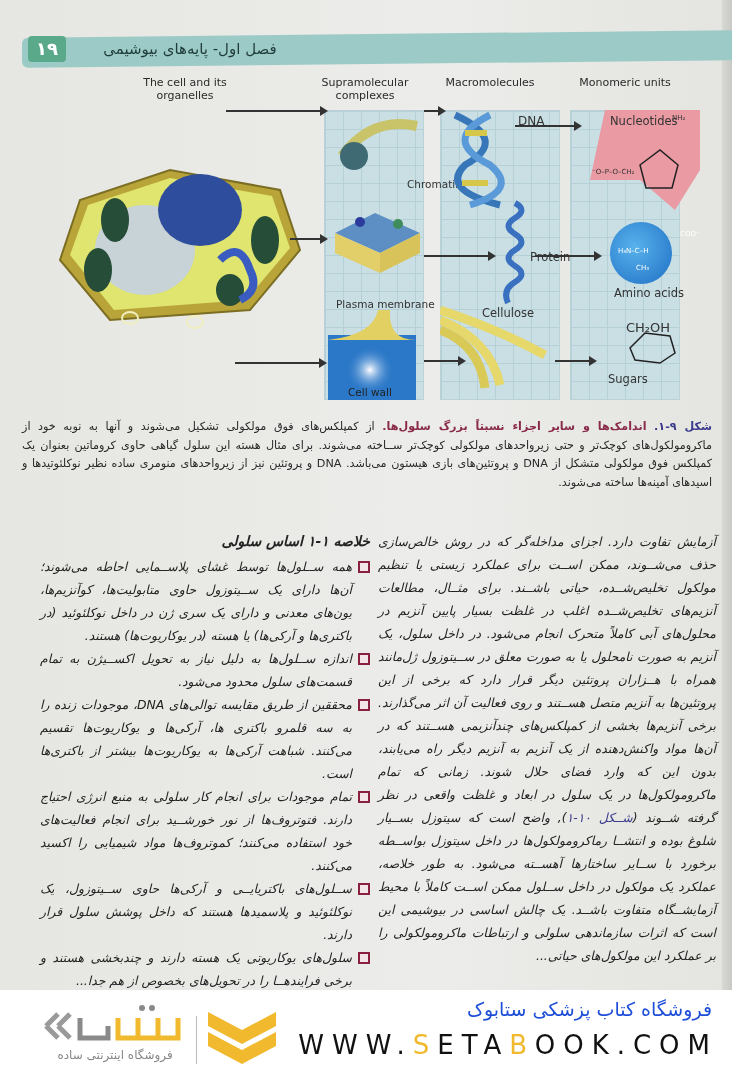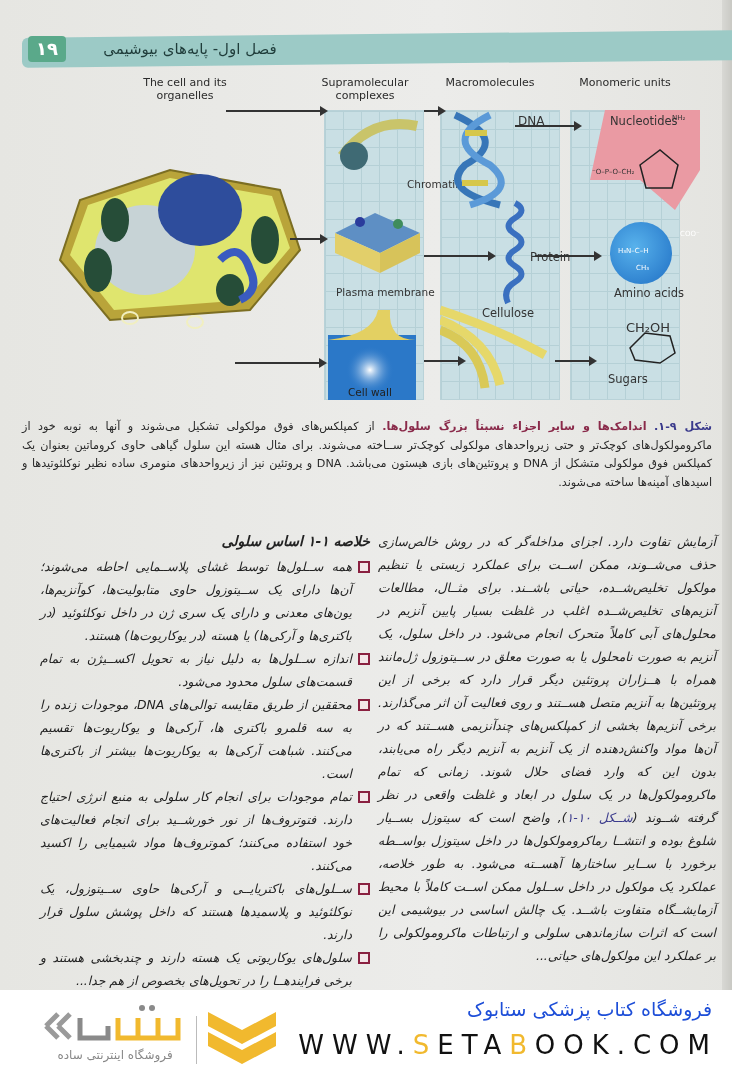--- a/index.html
+++ b/index.html
@@ -87,21 +87,21 @@
     </svg>
     <div class="label" style="left:338px;top:108px;margin-left:39px;">Chromatin</div>
 
     <svg style="position:absolute;left:300px;top:138px;" width="95" height="70">
       <polygon points="5,25 45,5 90,25 50,45" fill="#5e8fc4"></polygon>
       <polygon points="5,25 50,45 50,65 5,45" fill="#e2cf6a"></polygon>
       <polygon points="50,45 90,25 90,45 50,65" fill="#d7c35a"></polygon>
       <circle cx="30" cy="14" r="5" fill="#2b3c9c"></circle>
       <circle cx="68" cy="16" r="5" fill="#3f8c5c"></circle>
     </svg>
-    <div class="label" style="left:306px;top:216px;">Plasma membrane</div>
+    <div class="label" style="left:306px;top:228px;">Plasma membrane</div>
 
     <svg style="position:absolute;left:298px;top:240px;" width="90" height="90">
       <rect x="0" y="25" width="88" height="65" fill="#2b78c8"></rect>
       <path d="M0 30 Q45 25 50 0 L62 0 Q60 30 88 30" fill="#e3d062"></path>
       <radialGradient id="g1">
           <stop offset="0" stop-color="#fff"></stop>
           <stop offset="1" stop-color="#2b78c8" stop-opacity="0"></stop>
         </radialGradient>
       <circle cx="42" cy="60" r="24" fill="url(#g1)"></circle>
     </svg>

